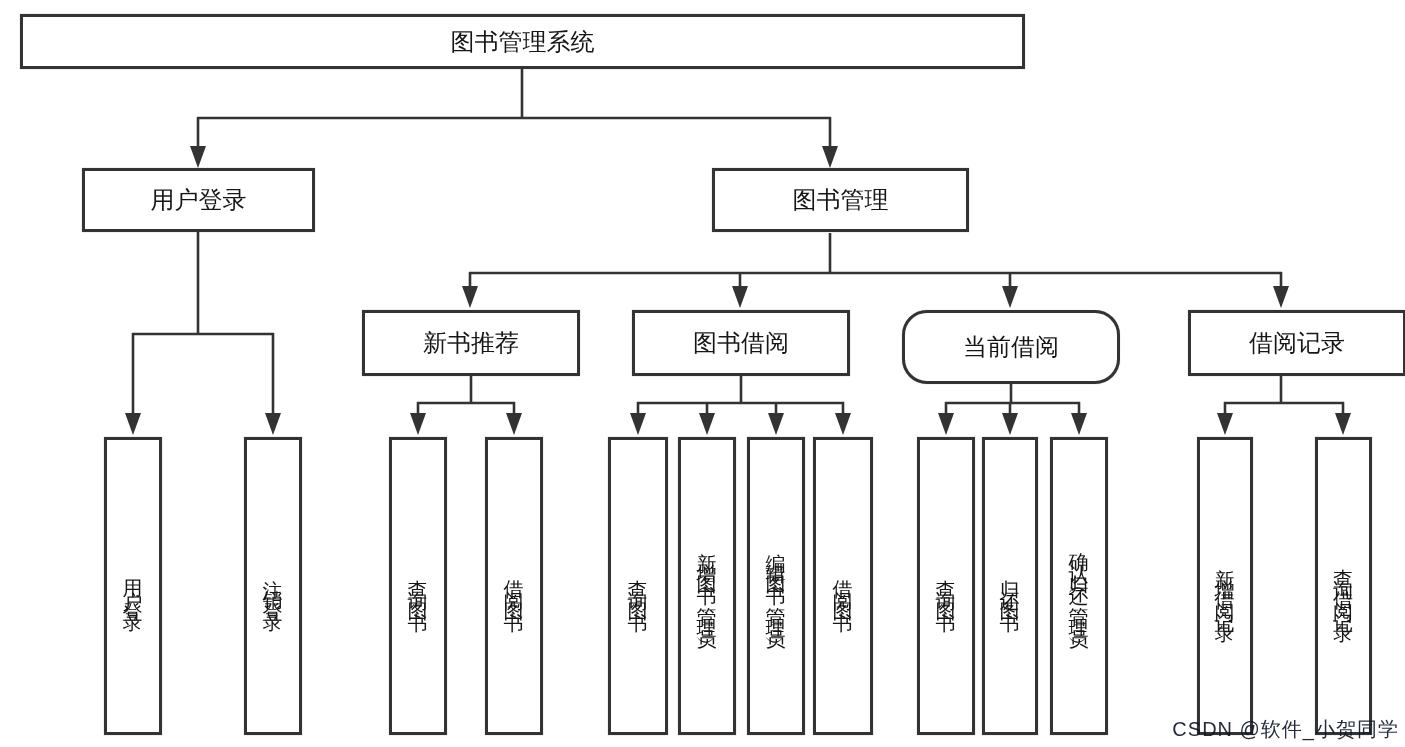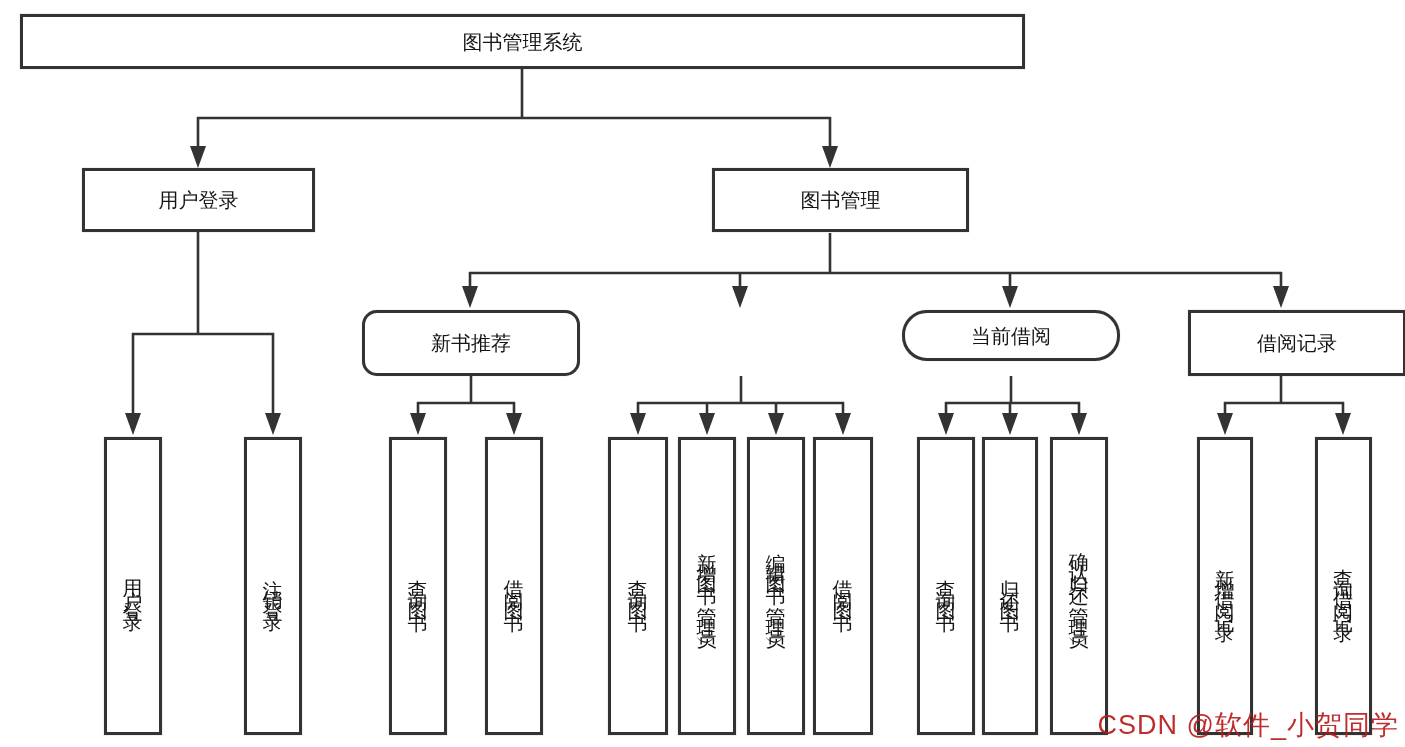--- a/index.html
+++ b/index.html
@@ -31,38 +31,38 @@
   }
   .box {
     position: absolute;
     box-sizing: border-box;
     background: #ffffff;
     border: 3px solid #333333;
     display: flex;
     align-items: center;
     justify-content: center;
     color: #161616;
-    font-size: 20px;
+    font-size: 24px;
     line-height: 1;
     white-space: nowrap;
     box-shadow: 0 0 1px rgba(0,0,0,0.35);
   }
   .leaf {
     writing-mode: vertical-rl;
     text-orientation: mixed;
     letter-spacing: 11px;
     font-size: 20px;
     white-space: normal;
   }
   #watermark {
     position: absolute;
     right: 6px;
     bottom: 4px;
-    font-size: 27px;
-    color: #b91c1c;
+    font-size: 20px;
+    color: #0f172a;
     opacity: 0.92;
     letter-spacing: 1px;
   }
 </style>
 </head>
 <body>
 
 <div id="canvas">
 
   <svg id="connectors" viewBox="0 0 1405 747" xmlns="http://www.w3.org/2000/svg">
@@ -125,22 +125,23 @@
     <polygon points="1217,413 1233,413 1225,435"></polygon>
     <line x1="1343" y1="402" x2="1343" y2="418"></line>
     <polygon points="1335,413 1351,413 1343,435"></polygon>
   </svg>
 
   <div class="box" style="left:20px; top:14px; width:1005px; height:55px;">图书管理系统</div>
 
   <div class="box" style="left:82px; top:168px; width:233px; height:64px;">用户登录</div>
   <div class="box" style="left:712px; top:168px; width:257px; height:64px;">图书管理</div>
 
-  <div class="box" style="left:362px; top:310px; width:218px; height:66px;border-radius:15px;">新书推荐</div>
-  <div class="box" style="left:902px; top:310px; width:218px; height:51px;border-radius:25px;">当前借阅</div>
+  <div class="box" style="left:362px; top:310px; width:218px; height:66px;">新书推荐</div>
+  <div class="box" style="left:632px; top:310px; width:218px; height:66px;">图书借阅</div>
+  <div class="box" style="left:902px; top:310px; width:218px; height:74px;border-radius:25px;">当前借阅</div>
   <div class="box" style="left:1172px; top:310px; width:218px; height:66px;margin-left:16px;">借阅记录</div>
 
   <div class="box leaf" style="left:104px; top:437px; width:58px; height:298px;">用户登录</div>
   <div class="box leaf" style="left:244px; top:437px; width:58px; height:298px;">注销登录</div>
 
   <div class="box leaf" style="left:389px; top:437px; width:58px; height:298px;">查询图书</div>
   <div class="box leaf" style="left:485px; top:437px; width:58px; height:298px;">借阅图书</div>
 
   <div class="box leaf" style="left:608px; top:437px; width:60px; height:298px;">查询图书</div>
   <div class="box leaf" style="left:678px; top:437px; width:58px; height:298px;">新增图书（管理员）</div>

